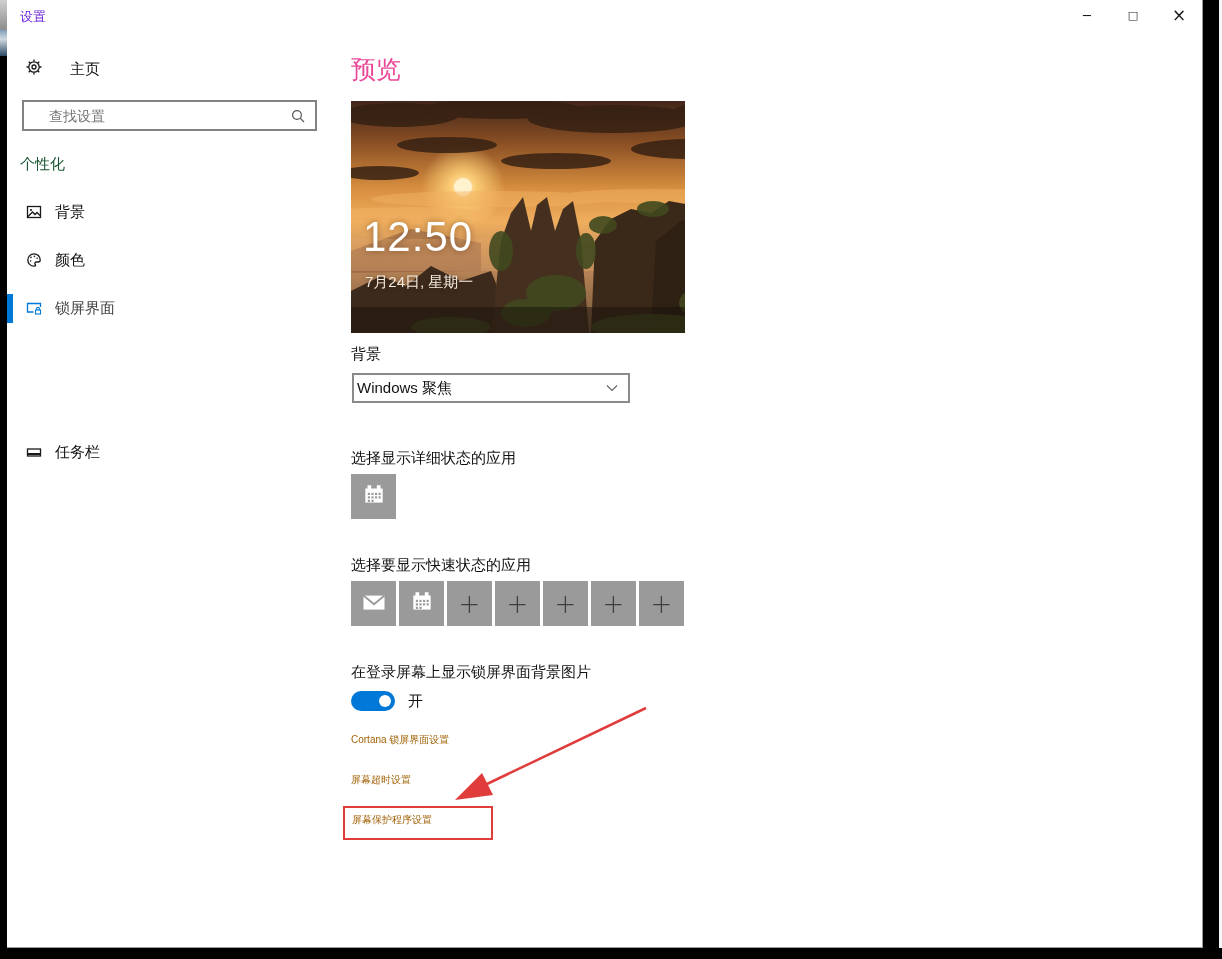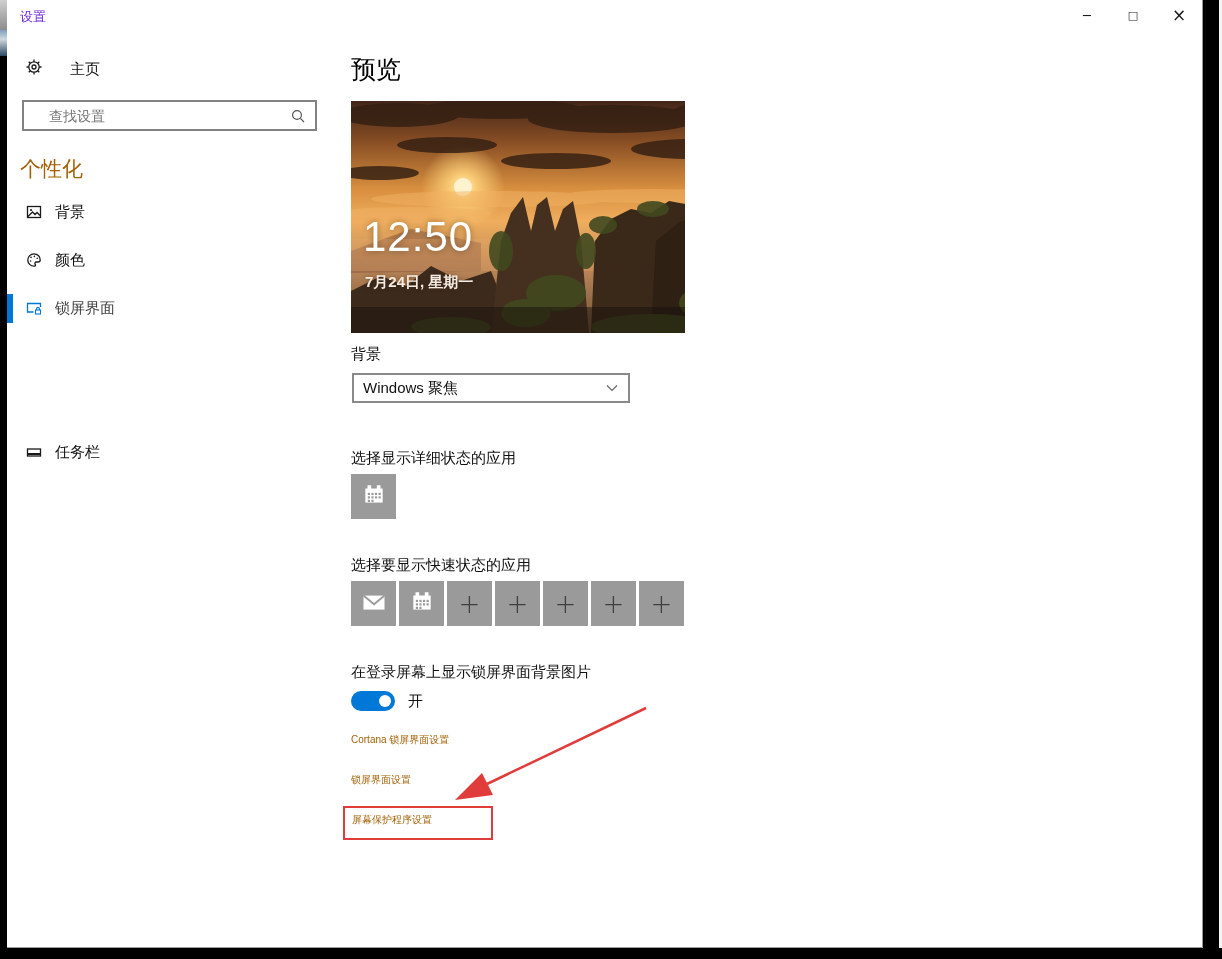--- a/index.html
+++ b/index.html
@@ -20,36 +20,36 @@
   .win-controls { position:absolute; right:0; top:0; display:flex; }
   .winbtn { width:46px; height:30px; background:#fff; border:none; font-size:13px; color:#1a1a1a; cursor:pointer; font-family:"DejaVu Sans",sans-serif; }
   .winbtn.max { font-size:11px; }
 
   
   .home-row { left:18px; top:58px; display:flex; align-items:center; gap:27px; }
   .home-label { font-size:15px; color:#111; }
   .searchbox { left:15px; top:100px; width:295px; height:31px; border:2px solid #828282; background:#fff; display:flex; align-items:center; }
   .searchbox input { flex:1; border:none; outline:none; font-size:14px; color:#333; padding:0 8px 0 25px; font-family:inherit; background:transparent; }
   .search-ico { margin-right:9px; display:flex; }
-  .section-header { left:13px; top:155px; font-size:21px; color:#a16207; }
+  .section-header { left:13px; top:155px; font-size:15px; color:#14532d; }
   .side-item { left:0; width:310px; height:36px; display:flex; align-items:center; cursor:pointer; }
   .side-item .ico { position:absolute; left:18px; width:18px; height:18px; display:flex; }
   .side-item .lbl { position:absolute; left:48px; font-size:15px; color:#111; }
   .side-item.selected .lbl { color:#404040; }
   .accent-bar { left:0; top:294px; width:6px; height:29px; background:#0078d7; }
 
   
-  .heading { left:344px; top:53px; font-size:25px; font-weight:300; color:#000000; }
+  .heading { left:344px; top:53px; font-size:25px; font-weight:300; color:#ec4899; }
   .preview { left:344px; top:101px; width:334px; height:232px; overflow:hidden; }
   .pv-time { position:absolute; left:12px; top:112px; font-size:42px; font-weight:200; color:#fff; letter-spacing:1px; text-shadow:0 0 6px rgba(60,30,10,.45); }
-  .pv-date { position:absolute; left:14px; top:172px; font-size:15px; font-weight:700; color:#f4ece2; text-shadow:0 0 4px rgba(60,30,10,.5); }
+  .pv-date { position:absolute; left:14px; top:172px; font-size:15px; font-weight:400; color:#f4ece2; text-shadow:0 0 4px rgba(60,30,10,.5); }
 
   .field-label { font-size:15px; color:#111; }
   .dropdown { left:345px; top:373px; width:278px; height:30px; border:2px solid #8a8a8a; background:#fff; display:flex; align-items:center; cursor:pointer; }
-  .dropdown .val { flex:1; font-size:15px; color:#111; padding-left:9px; }
+  .dropdown .val { flex:1; font-size:15px; color:#111; padding-left:3px; }
   .dropdown .chev { margin-right:10px; display:flex; }
 
   .tile { width:45px; height:45px; background:#9a9a9a; border:none; display:flex; align-items:center; justify-content:center; cursor:pointer; }
   .tile.plus { color:#3f3f3f; font-size:26px; font-weight:300; line-height:1; font-family:"DejaVu Sans",sans-serif; }
   .quick-row { left:344px; top:581px; display:flex; gap:3px; }
 
   .toggle { left:344px; top:691px; width:44px; height:20px; border-radius:10px; background:#0078d7; cursor:pointer; }
   .knob { position:absolute; right:4px; top:4px; width:12px; height:12px; border-radius:50%; background:#fff; }
   .toggle-state { left:401px; top:692px; font-size:15px; color:#111; }
 
@@ -290,21 +290,21 @@
         </button>
     </div>
 
     <div class="abs field-label" style="left:344px; top:663px;">在登录屏幕上显示锁屏界面背景图片</div>
     <div class="abs toggle">
       <div class="knob"></div>
     </div>
     <div class="abs toggle-state">开</div>
 
     <a class="abs link" style="left:344px; top:733px;">Cortana 锁屏界面设置</a>
-    <a class="abs link" style="left:344px; top:773px;">锁屏界面设置</a>
+    <a class="abs link" style="left:344px; top:773px;">屏幕超时设置</a>
     <a class="abs link" style="left:345px; top:813px;">屏幕保护程序设置</a>
 
     <div class="abs anno-box"></div>
     <svg class="abs anno-arrow" width="230" height="120" viewBox="0 0 230 120">
       <line x1="219" y1="18" x2="60" y2="94" stroke="#e03c3c" stroke-width="2.5"></line>
       <polygon points="28,110 55,83 66,105" fill="#e03c3c"></polygon>
     </svg>
 
   </div>
 </div>

